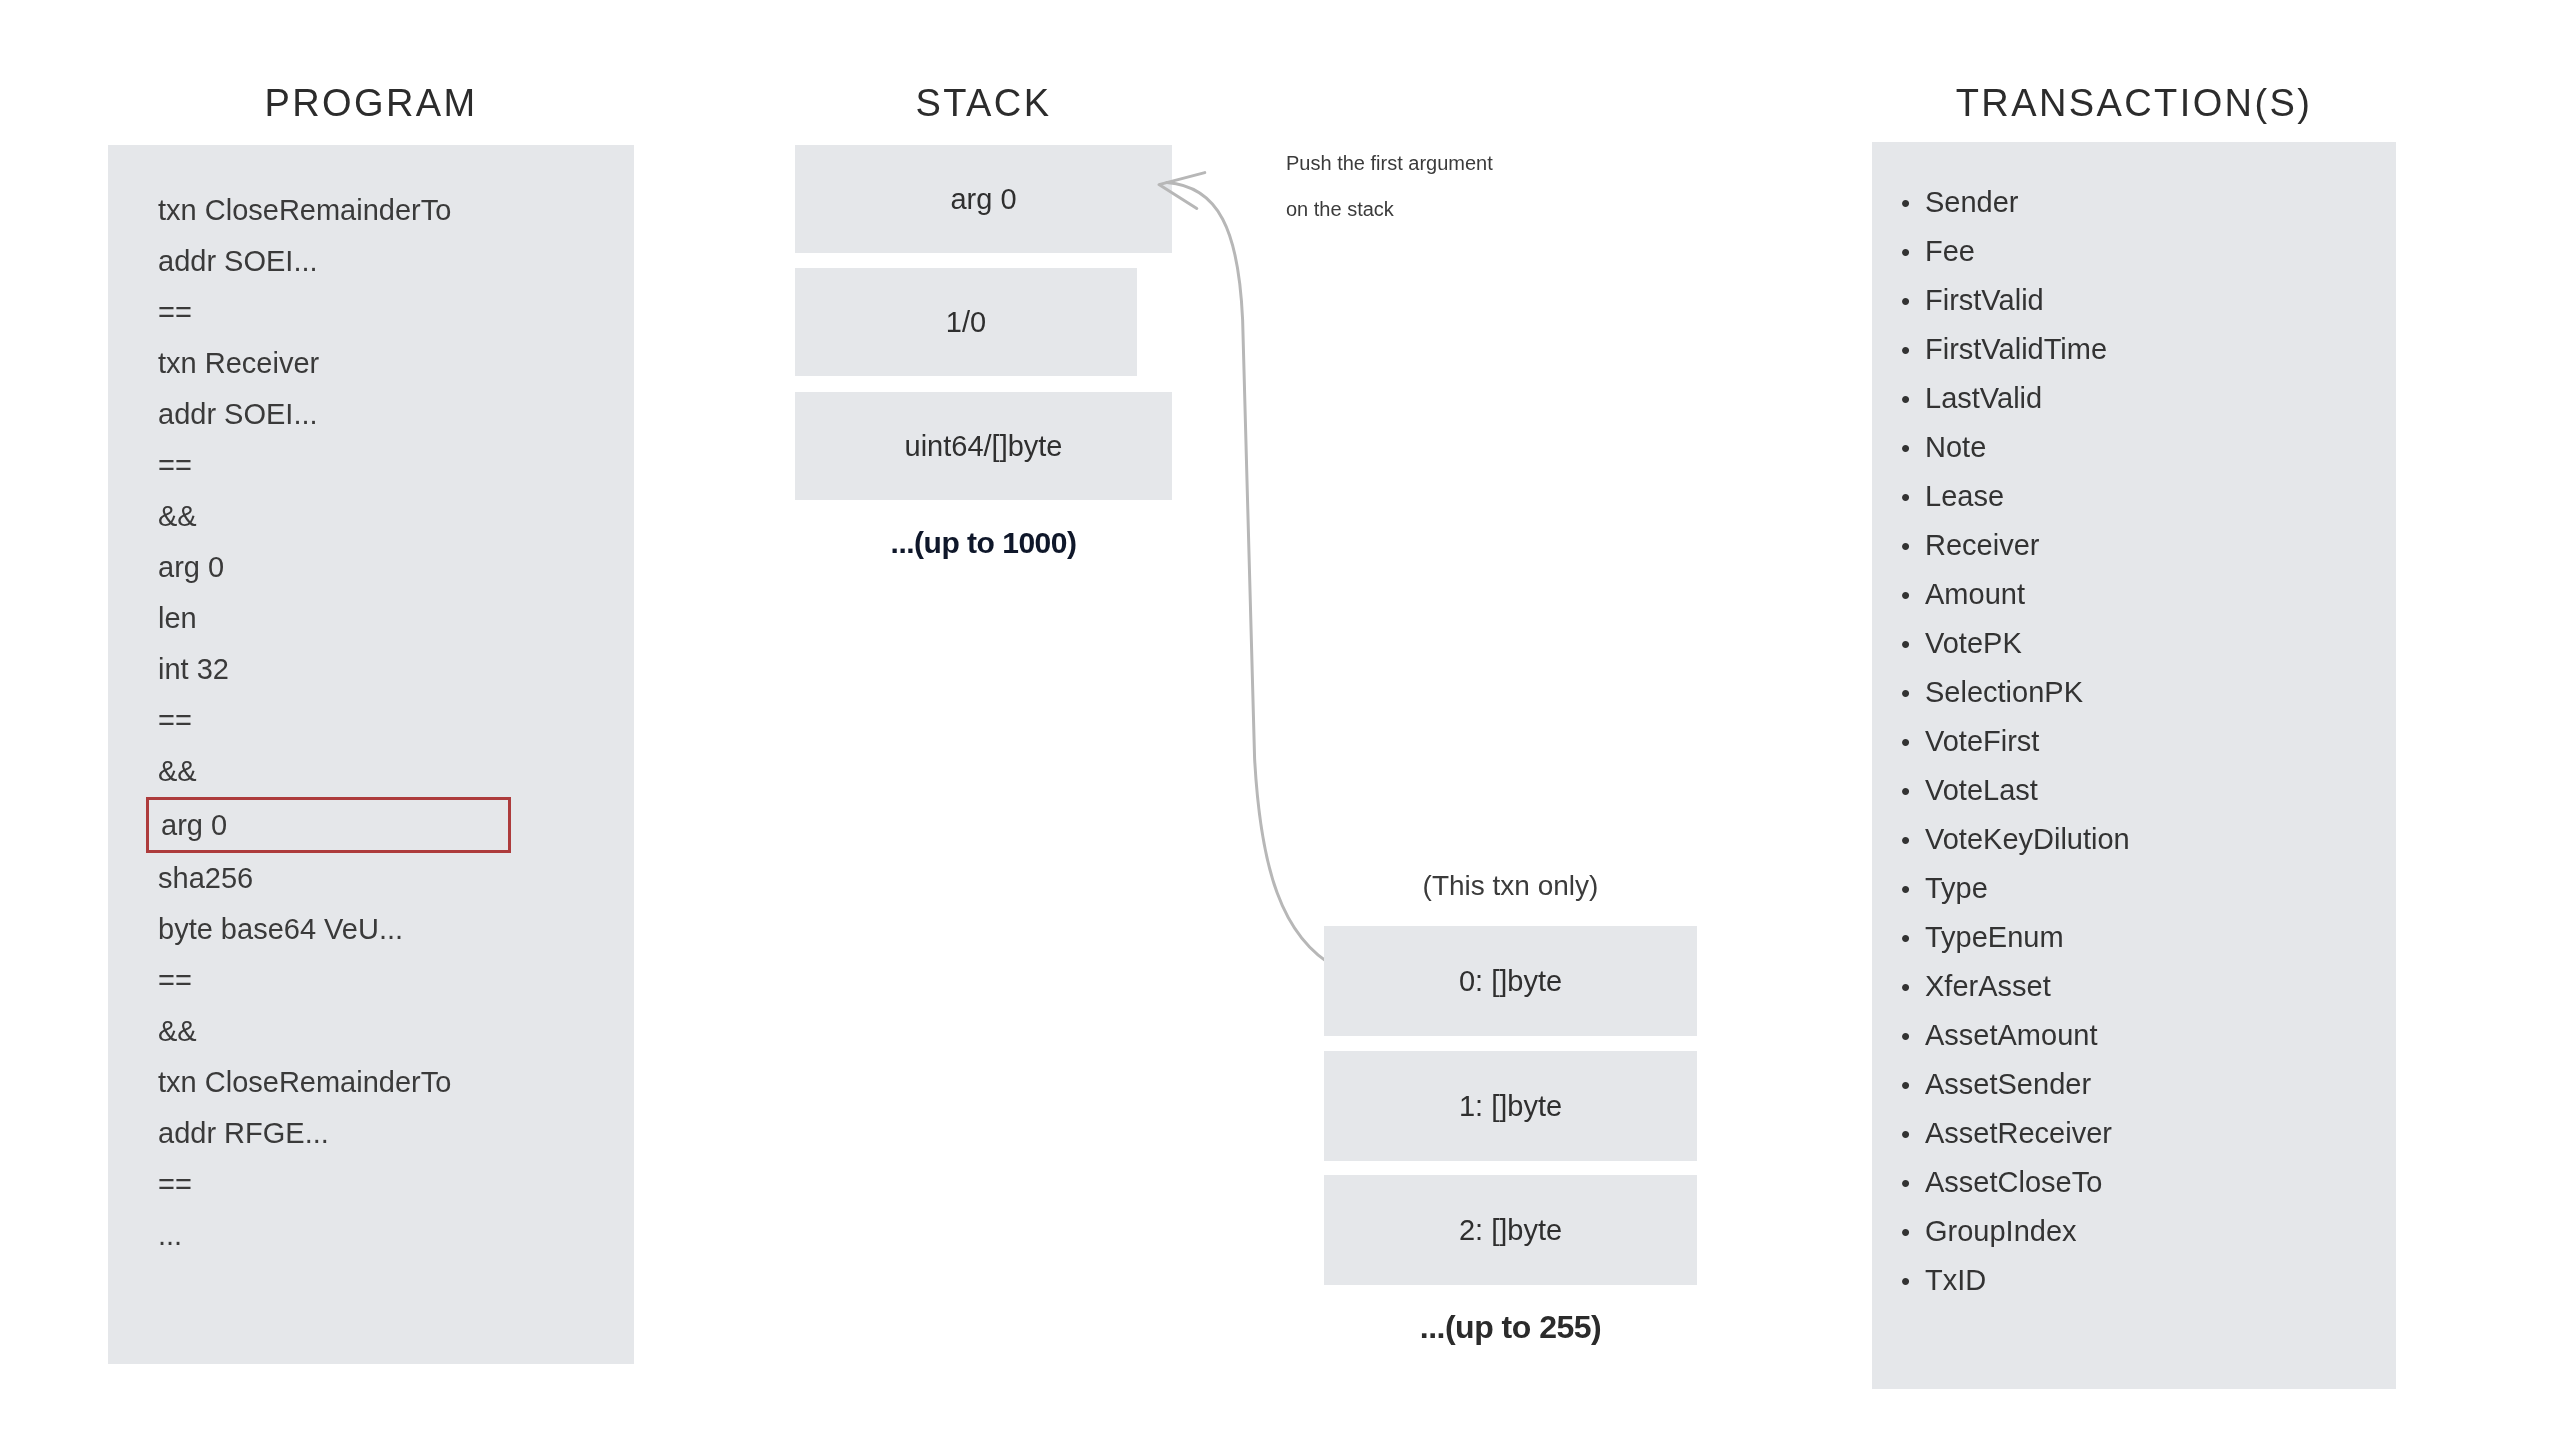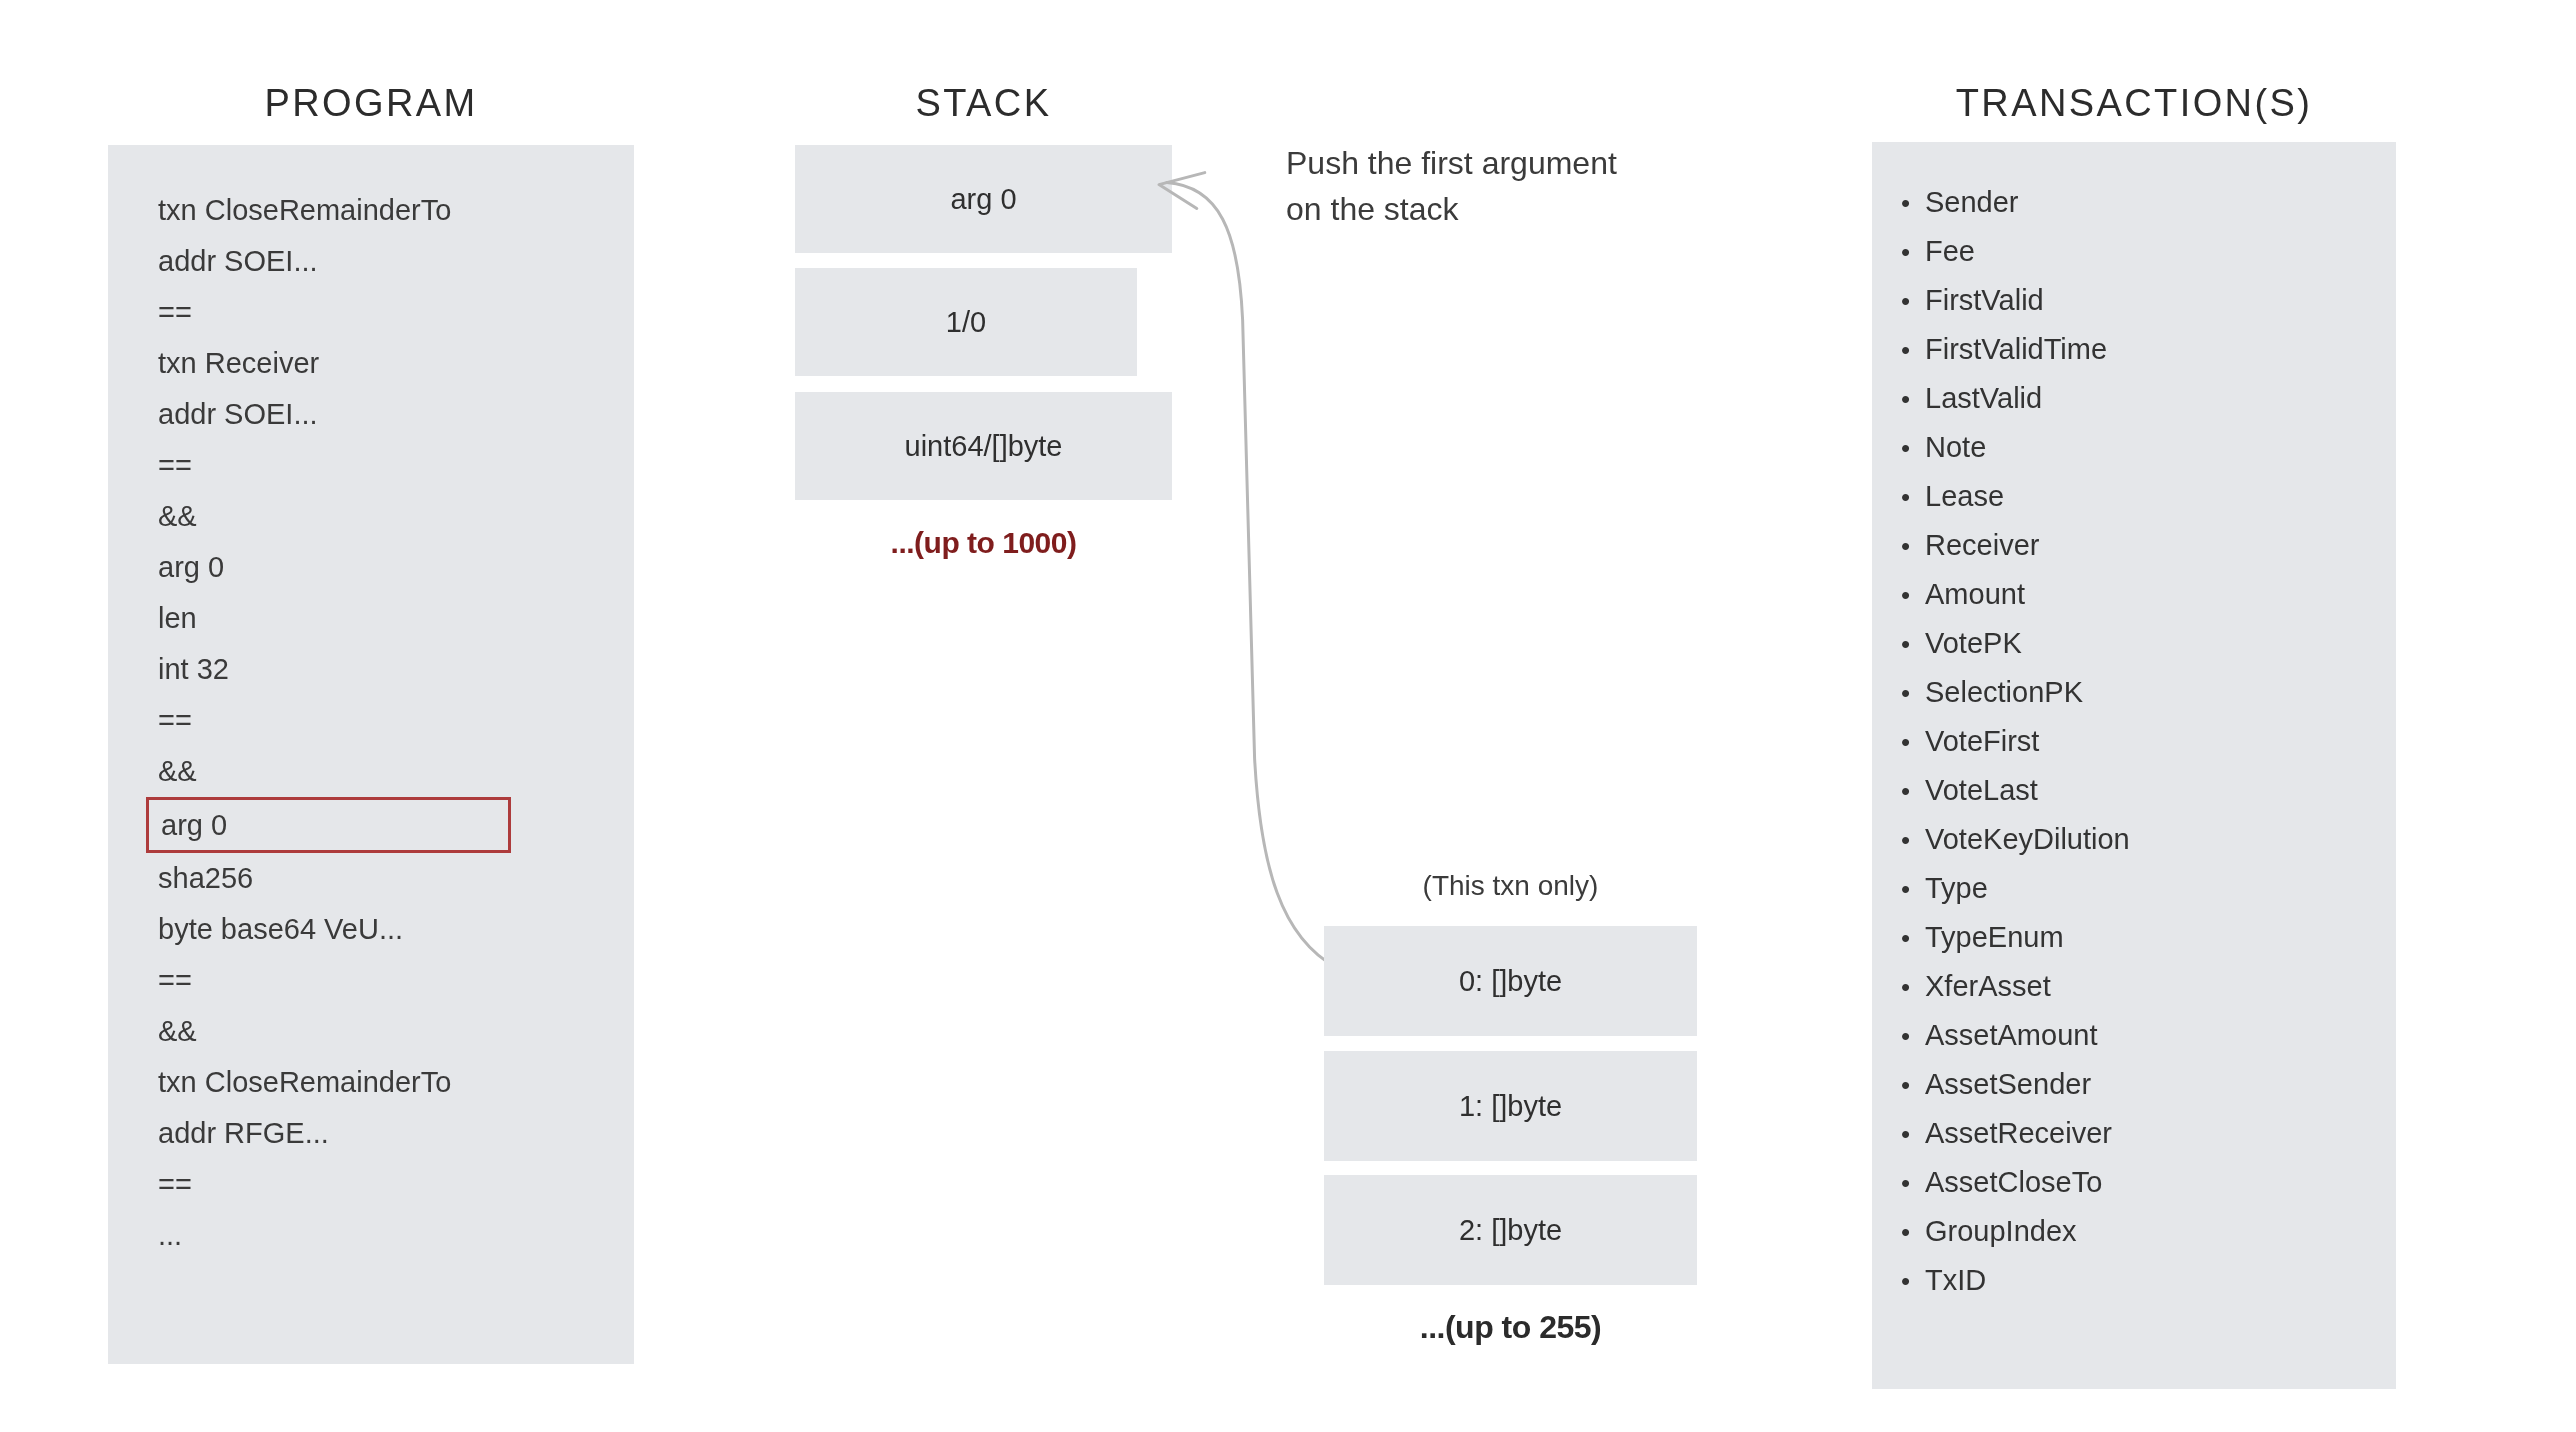--- a/index.html
+++ b/index.html
@@ -93,31 +93,31 @@
   #stack-slot-1 { left: 795px; top: 268px;  width: 342px; height: 108px; }
   #stack-slot-2 { left: 795px; top: 392px;  width: 377px; height: 108px; }
   #stack-more {
     position: absolute;
     left: 795px;
     top: 526px;
     width: 377px;
     text-align: center;
     font-size: 30px;
     font-weight: 600;
-    color: #7f1d1d;
+    color: #0f172a;
     letter-spacing: -0.5px;
   }
 
   
   #annotation {
     position: absolute;
     left: 1286px;
     top: 140px;
     width: 419px;
-    font-size: 32px;
+    font-size: 20px;
     line-height: 46px;
     color: #3b3b3b;
   }
 
   
   #arrow-svg {
     position: absolute;
     left: 1147px;
     top: 170px;
     width: 259px;

